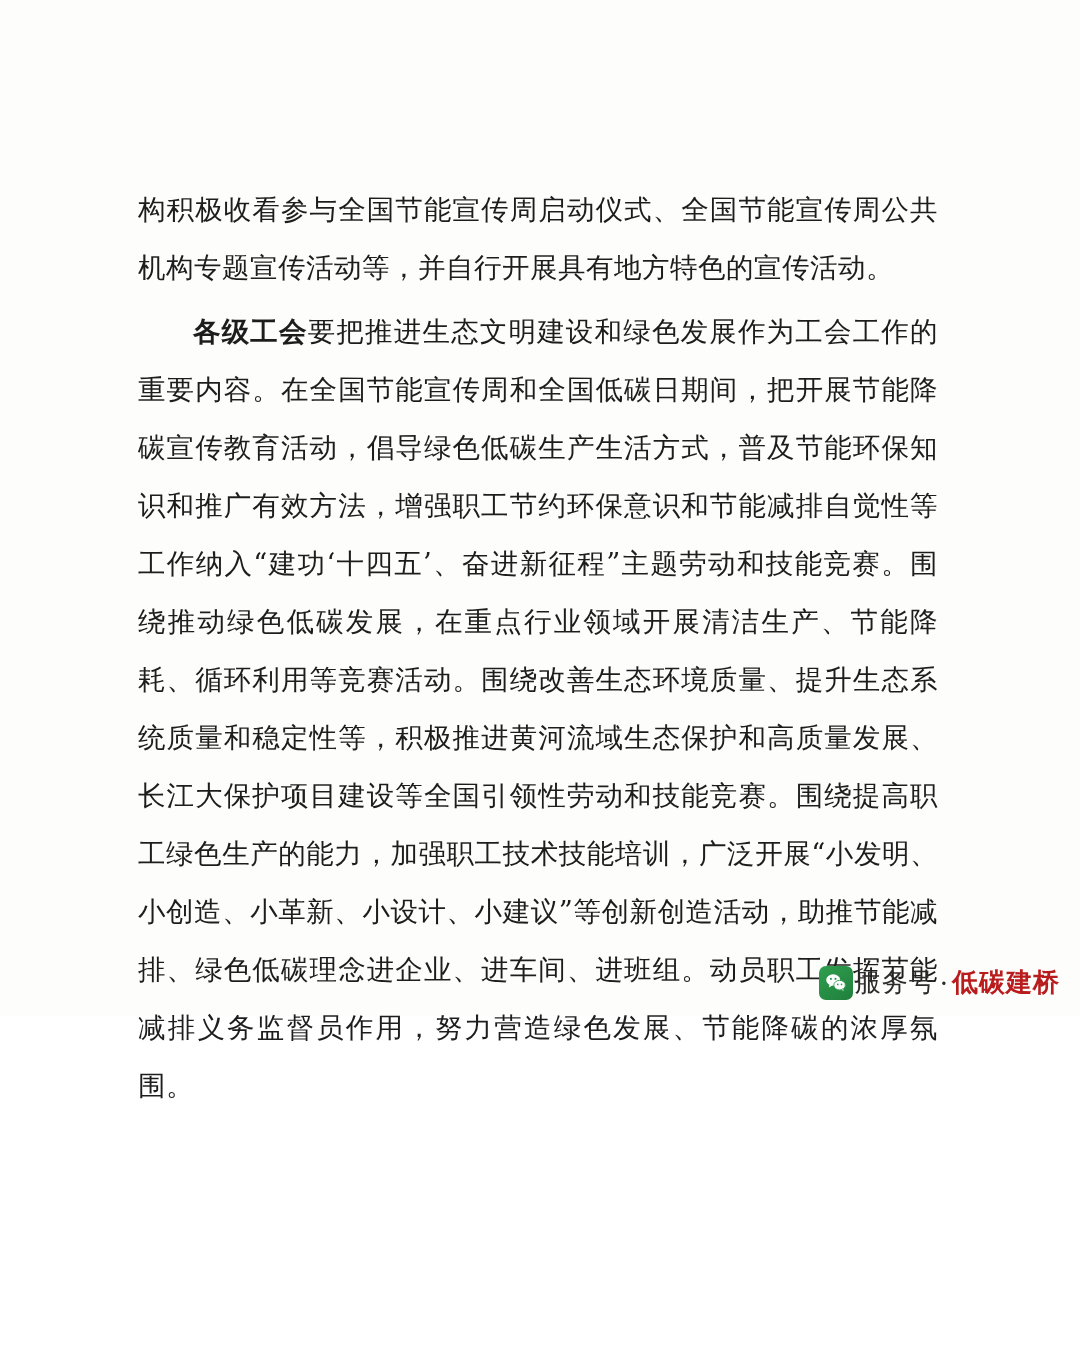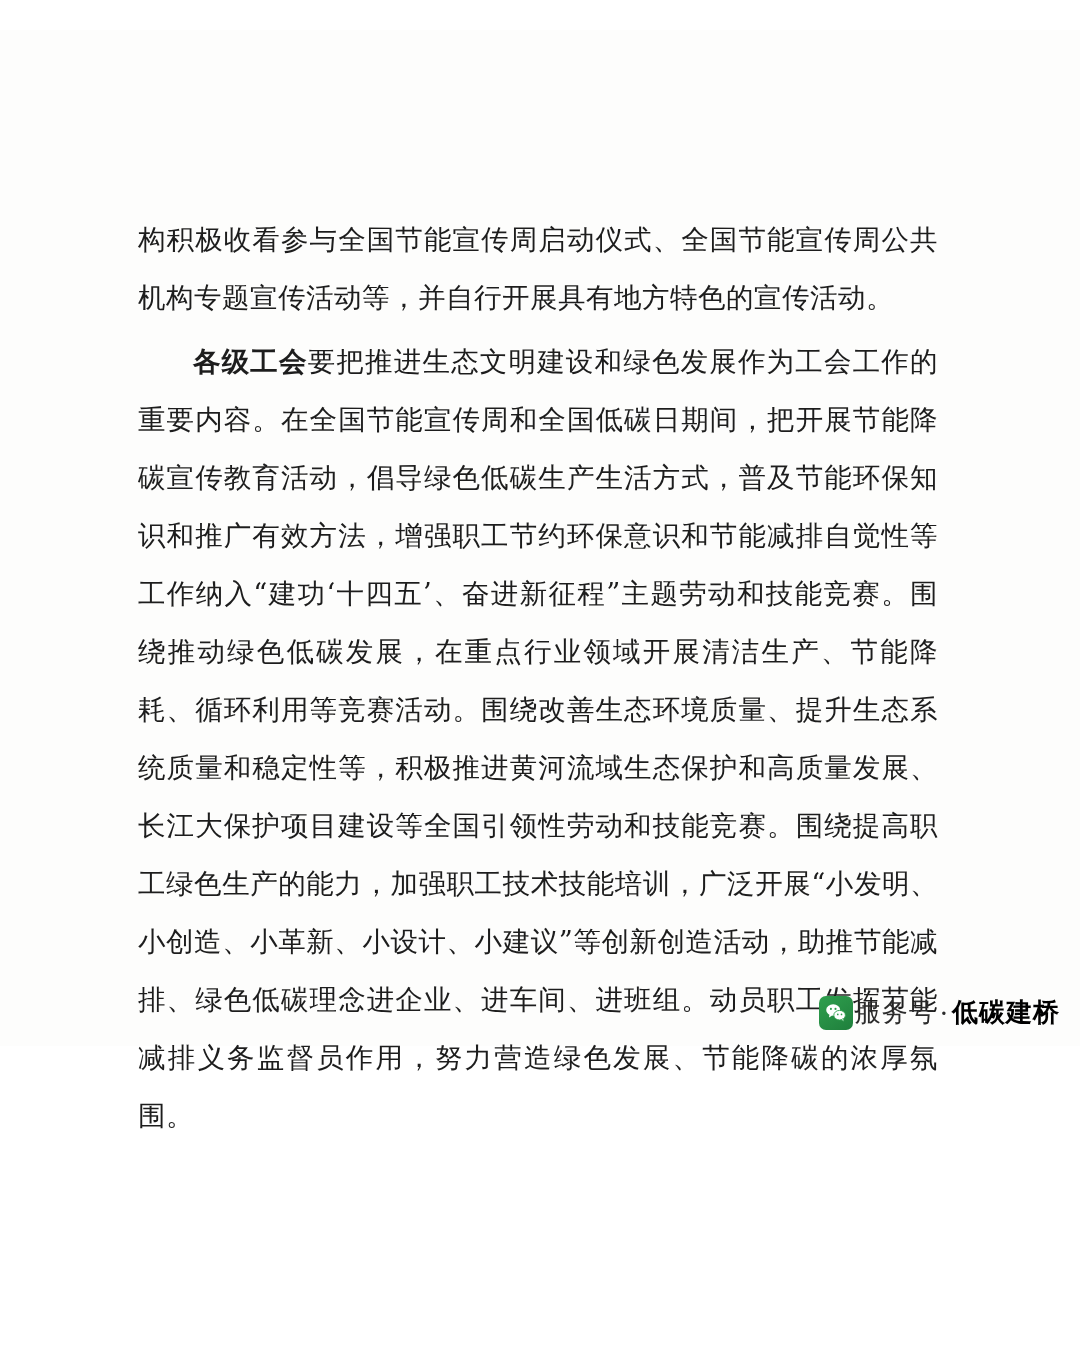--- a/index.html
+++ b/index.html
@@ -14,21 +14,20 @@
     overflow: hidden;
     position: relative;
   }
   .page {
     position: absolute;
     left: 0;
     top: 0;
     width: 1080px;
     height: 1016px;
     background: #fdfdfc;
-    margin-top: 30px;
   }
   .doc-body {
     position: absolute;
     left: 138px;
     top: 180px;
     width: 800px;
   }
   .para {
     margin: 0 0 6px 0;
     font-size: 27.5px;
@@ -71,21 +70,21 @@
     letter-spacing: 1px;
     white-space: nowrap;
   }
   .badge-sep {
     font-size: 26px;
     color: #2b2b2b;
     padding: 0 2px;
   }
   .badge-name {
     font-size: 26px;
-    color: #000000;
+    color: #b91c1c;
     font-weight: bold;
     letter-spacing: 1px;
     white-space: nowrap;
   }
 </style>
 </head>
 <body>
 
 <div class="page">
 

